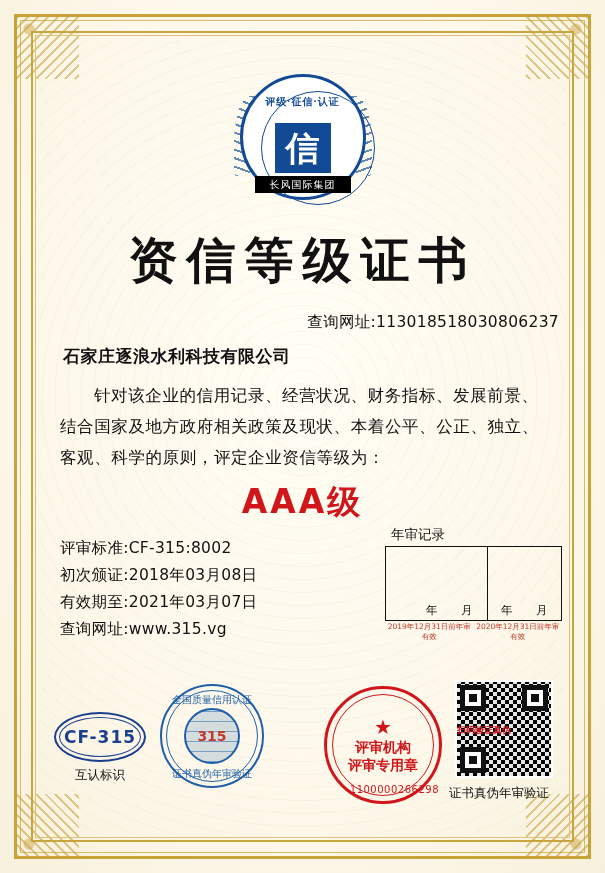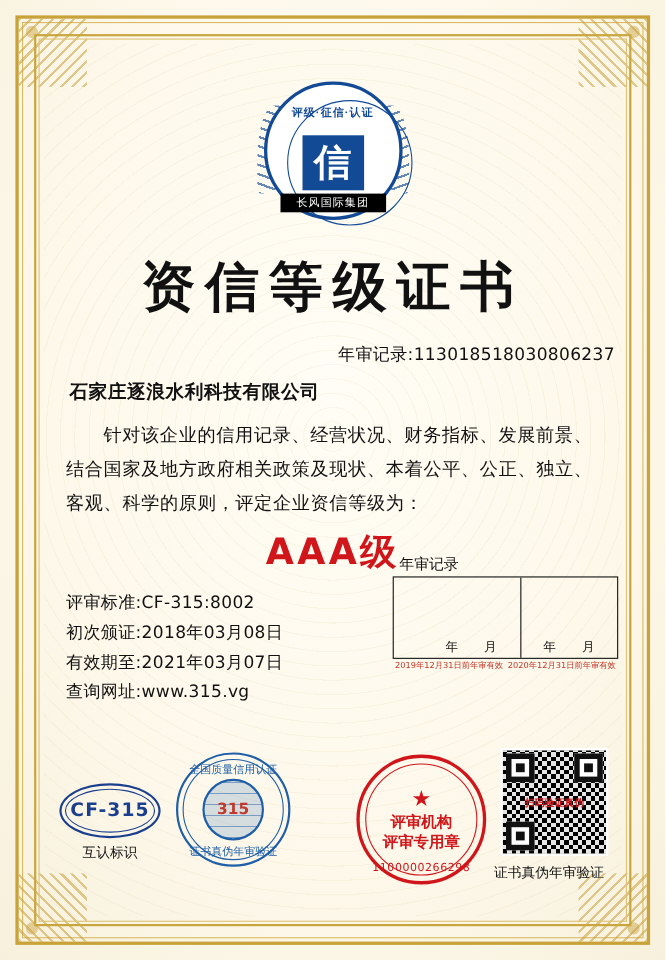--- a/index.html
+++ b/index.html
@@ -225,23 +225,23 @@
     font-size: 15.5px;
     line-height: 27px;
     color: #111;
     font-family: "DejaVu Sans", sans-serif;
     letter-spacing: .3px;
   }
 
   
   .review {
     position: absolute;
-    top: 464px;
+    top: 486px;
     right: 3px;
-    width: 205px;
+    width: 177px;
   }
   .review-title {
     font-size: 13.5px;
     color: #111;
     padding: 0 0 2px 6px;
     font-family: "DejaVu Sans", sans-serif;
   }
   .review-box {
     border: 1px solid #111;
     height: 73px;
@@ -402,21 +402,21 @@
   .seal-red .arc-top {
     position: absolute;
     top: 6px; left: 0; right: 0;
     text-align: center;
     font-size: 10.5px;
     font-family: "DejaVu Sans", sans-serif;
   }
   .seal-red .arc-bottom {
     position: absolute;
     bottom: 6px; left: 0; right: 0;
-    text-align: center;
+    text-align: right;
     font-size: 10px;
     letter-spacing: .5px;
     font-family: "DejaVu Sans", sans-serif;
   }
 
   
   .qr {
     position: absolute;
     right: 12px;
     top: 640px;
@@ -442,21 +442,20 @@
     inset: 4px;
     background: #111;
   }
   .qr .f1 { left: 3px; top: 3px; }
   .qr .f2 { right: 3px; top: 3px; }
   .qr .f3 { left: 3px; bottom: 3px; }
   .qr-overlay {
     position: absolute;
     left: 0; right: 0;
     top: 42px;
-    text-align: center;
     color: #d0161a;
     font-size: 9px;
     font-weight: bold;
     font-family: "DejaVu Sans", sans-serif;
   }
   .qr-label {
     position: absolute;
     right: 2px;
     top: 745px;
     width: 128px;
@@ -490,21 +489,21 @@
         <div class="emblem-ring2"></div>
         <div class="emblem-top-text">评级·征信·认证</div>
         <div class="emblem-center">信</div>
         <div class="emblem-band">长风国际集团</div>
       </div>
     </div>
 
     <div class="title">资信等级证书</div>
 
     <div class="credit-code">
-      <span>年审记录:</span><span>113018518030806237</span>
+      <span>查询网址:</span><span>113018518030806237</span>
     </div>
 
     <div class="company">石家庄逐浪水利科技有限公司</div>
 
     <div class="body-text">
       <span class="indent">针对该企业的信用记录、经营状况、财务指标、发展前景、</span>
       <span>结合国家及地方政府相关政策及现状、本着公平、公正、独立、</span>
       <span>客观、科学的原则，评定企业资信等级为：</span>
     </div>
 

